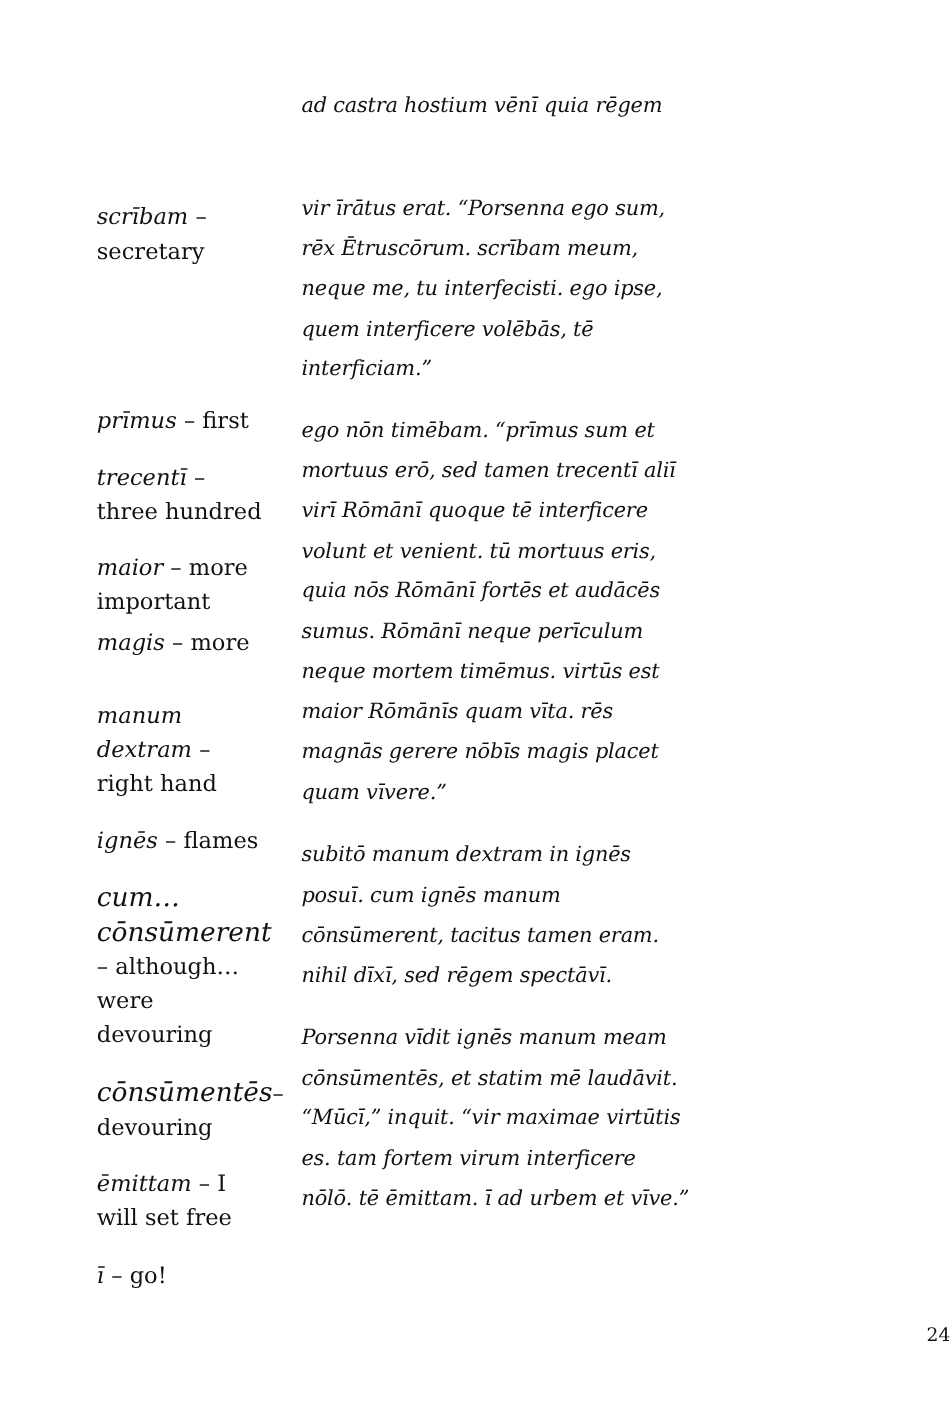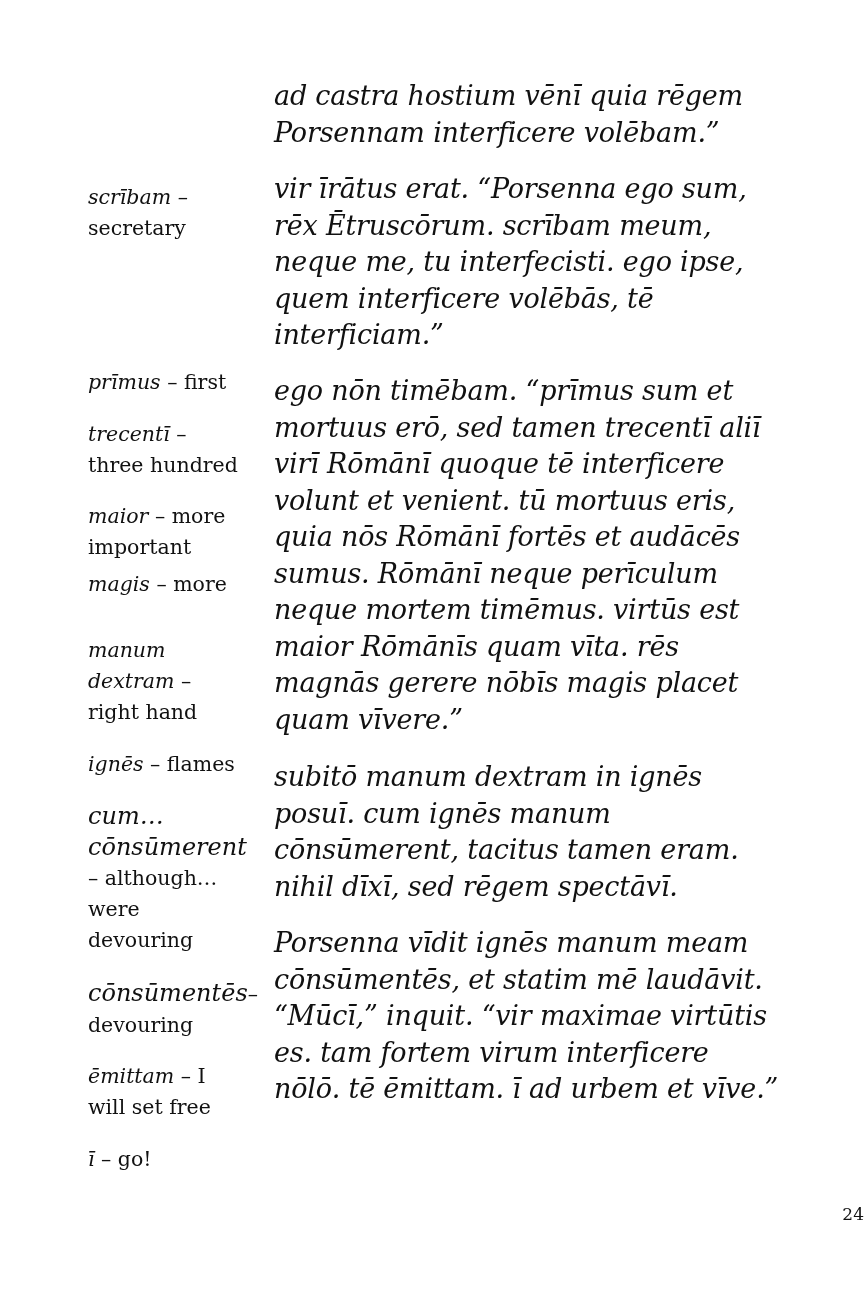--- a/index.html
+++ b/index.html
@@ -3,21 +3,21 @@
   <meta charset="utf-8">
   <style>
     html, body { margin: 0; padding: 0; background: #ffffff; }
     body {
       width: 864px; height: 1296px; position: relative; overflow: hidden;
       color: #111111;
       font-family: "DejaVu Serif", "Liberation Serif", serif;
     }
     .main-para {
       position: absolute; left: 274px; width: 480px;
-      font-style: italic; font-size: 27px; line-height: 36.5px;
+      font-style: italic; font-size: 19px; line-height: 36.5px;
       margin: 0; letter-spacing: -0.2px;
     }
     .main-para .line { display: block; white-space: nowrap; }
     .gloss {
       position: absolute; left: 87px; width: 170px;
       font-size: 20.5px; line-height: 31px; margin: 1px;
     }
     .gloss .line { display: block; white-space: nowrap; }
     .gloss .term { font-style: italic; }
     .gloss .term.small { font-size: 24px; }
@@ -25,21 +25,20 @@
       position: absolute; left: 0; width: 864px; top: 1203px;
       text-align: right; font-size: 17px; line-height: 22px;
     }
   </style>
 </head>
 <body>
 
 <div>
   <p class="main-para" style="top:78px">
     <span class="line">ad castra hostium vēnī quia rēgem</span>
-    <span class="line">Porsennam interficere volēbam.”</span>
   </p>
   <p class="main-para" style="top:171px">
     <span class="line">vir īrātus erat. “Porsenna ego sum,</span>
     <span class="line">rēx Ētruscōrum. scrībam meum,</span>
     <span class="line">neque me, tu interfecisti. ego ipse,</span>
     <span class="line">quem interficere volēbās, tē</span>
     <span class="line">interficiam.”</span>
   </p>
   <p class="main-para" style="top:373px">
     <span class="line">ego nōn timēbam. “prīmus sum et</span>

